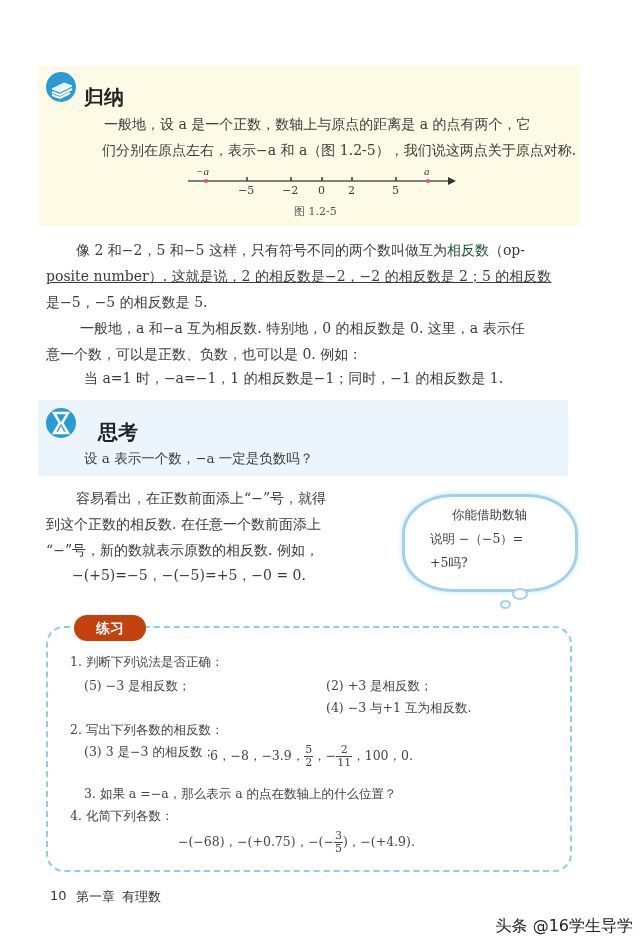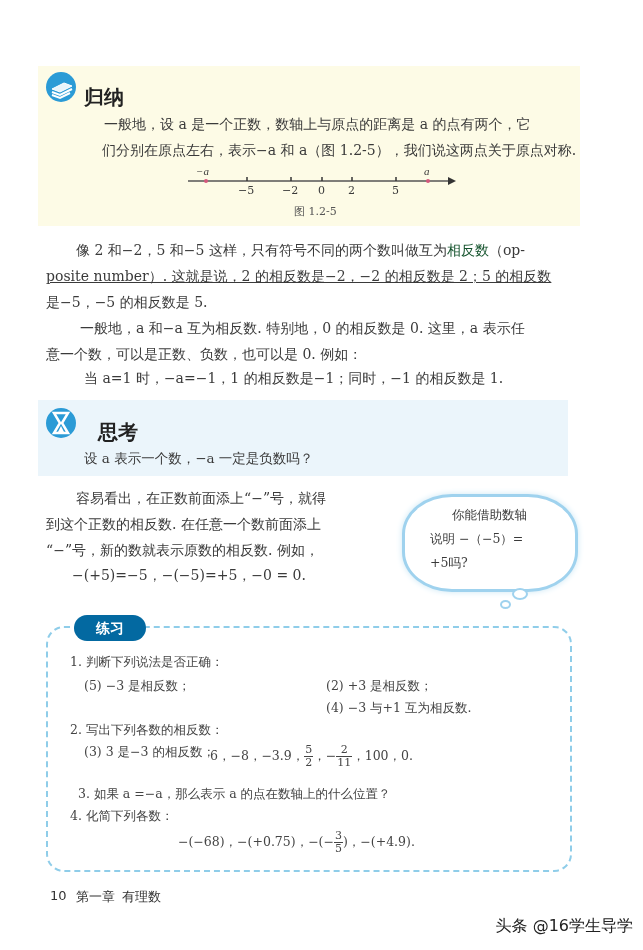--- a/index.html
+++ b/index.html
@@ -32,21 +32,21 @@
     background: #ffffff; border: 3px solid #9fd2ee; border-radius: 50px / 40px;
     box-shadow: 0 0 6px #cde8f5;
   }
   .bubble { position: absolute; border: 2px solid #9fd2ee; border-radius: 50%; background: #fff; }
   .ex-box {
     position: absolute; left: 46px; top: 626px; width: 522px; height: 242px;
     border: 2px dashed #8fcde9; border-radius: 18px;
   }
   .ex-tag {
     position: absolute; left: 74px; top: 615px; width: 72px; height: 26px;
-    background: #0369a1; border-radius: 14px; color: #fff;
+    background: #c2410c; border-radius: 14px; color: #fff;
     font-family: "DejaVu Sans", sans-serif; font-weight: bold; font-size: 14px;
     text-align: center; line-height: 26px;
   }
   .ex { position: absolute; font-size: 12.5px; white-space: nowrap; color: #444; }
   .frac { display: inline-block; vertical-align: middle; text-align: center; font-size: 11px; line-height: 12px; }
   .frac .num { display: block; border-bottom: 1px solid #444; padding: 0 1px; }
   .frac .den { display: block; padding: 0 1px; }
   .footer { position: absolute; font-size: 13px; color: #333; }
   .watermark { position: absolute; right: 10px; top: 916px; font-family: "DejaVu Sans", sans-serif; font-size: 16px; color: #222; }
 </style>
@@ -120,21 +120,21 @@
 <div class="ex-tag">练习</div>
 <div class="ex" style="left:70px;top:654px;">1. 判断下列说法是否正确：</div>
 <div class="ex" style="left:84px;top:678px;">(5) −3 是相反数；</div>
 <div class="ex" style="left:326px;top:678px;">(2) +3 是相反数；</div>
 <div class="ex" style="left:84px;top:700px;margin-top:44px;">(3) 3 是−3 的相反数；</div>
 <div class="ex" style="left:326px;top:700px;">(4) −3 与+1 互为相反数.</div>
 <div class="ex" style="left:70px;top:722px;">2. 写出下列各数的相反数：</div>
 <div class="ex" style="left:210px;top:744px;">
   <span>6，−8，−3.9，</span><span class="frac"><span class="num">5</span><span class="den">2</span></span><span>，−</span><span class="frac"><span class="num">2</span><span class="den">11</span></span><span>，100，0.</span>
 </div>
-<div class="ex" style="left:78px;top:786px;text-align:right;">3. 如果 a =−a，那么表示 a 的点在数轴上的什么位置？</div>
+<div class="ex" style="left:84px;top:786px;text-align:right;">3. 如果 a =−a，那么表示 a 的点在数轴上的什么位置？</div>
 <div class="ex" style="left:70px;top:808px;">4. 化简下列各数：</div>
 <div class="ex" style="left:178px;top:830px;">
   <span>−(−68)，−(+0.75)，−(−</span><span class="frac"><span class="num">3</span><span class="den">5</span></span><span>)，−(+4.9).</span>
 </div>
 
 <div class="footer" style="left:50px;top:888px;font-family:'DejaVu Sans',sans-serif;">10</div>
 <div class="footer" style="left:76px;top:888px;">第一章</div>
 <div class="footer" style="left:122px;top:888px;">有理数</div>
 <div class="watermark">头条 @16学生导学</div>
 

